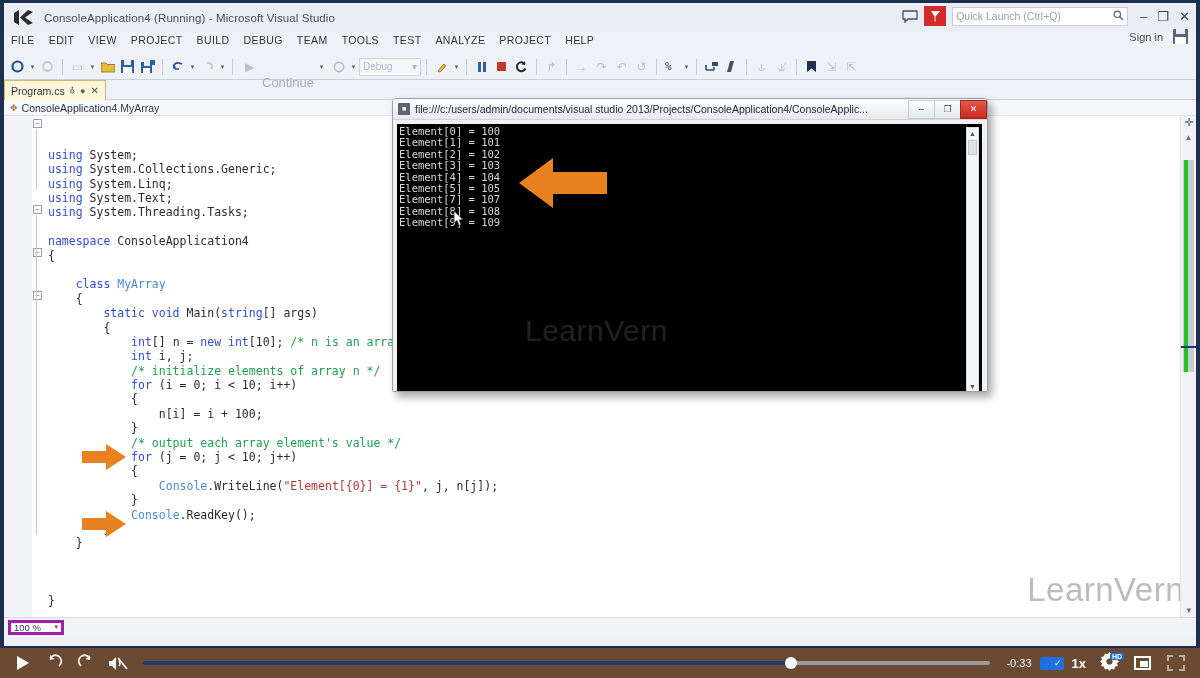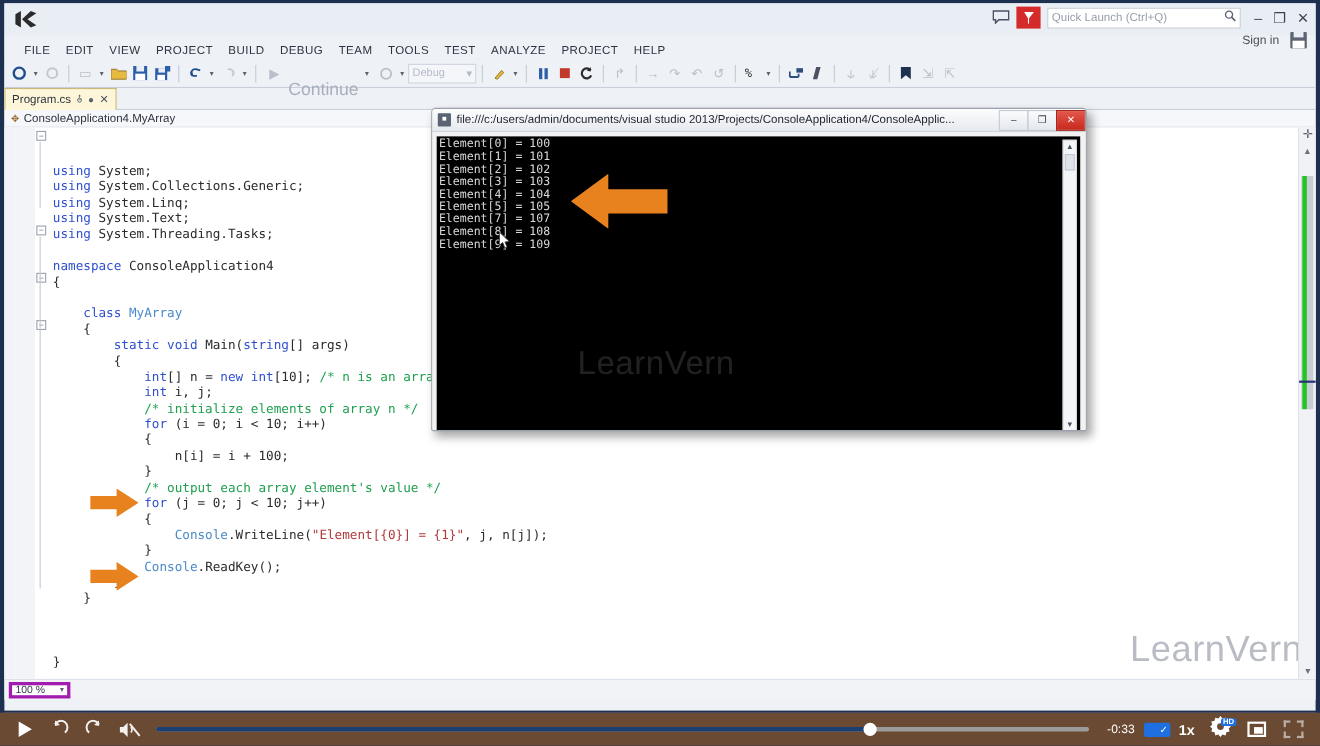--- a/index.html
+++ b/index.html
@@ -60,42 +60,42 @@
   }
   .save-glyph:before {
     content:''; position:absolute; left:3px; top:0; width:9px; height:5px; background:#e9edf4;
   }
   .save-glyph:after {
     content:''; position:absolute; left:2px; bottom:0; width:11px; height:7px; background:#fff;
   }
 
   
   .menubar {
-    height: 22px; display: flex; align-items: flex-end;
-    padding-left: 11px; background: #eef1f6;
+    height: 22px; display: flex; align-items: flex-start;
+    padding-left: 0; background: #eef1f6;
   }
   .menubar .mi {
     font-size: 10.5px; color: #2d3340; letter-spacing: .4px;
     padding: 2px 7px; white-space: nowrap;
   }
 
   
   .toolbar {
     height: 26px; background: #eef1f6; border-bottom: 1px solid #c9d0dc;
     display: flex; align-items: center; padding-left: 4px; gap: 1px;
   }
   .tbsep { width: 1px; height: 16px; background: #c4cbd7; margin: 0 4px; }
   .tbi {
     width: 19px; height: 20px; display: flex; align-items: center; justify-content: center;
     font-size: 12px; color: #32527e;
   }
   .tbi.dim { color: #b9c0cc; }
   .tbarrow { width: 9px; font-size: 7px; color: #5a6170; text-align:center; }
   .tb-continue { display: flex; align-items: center; gap: 3px; padding: 0 2px; }
-  .tb-continue .lbl { font-size: 16px; color: #a8afbb; margin-top: 31px; }
+  .tb-continue .lbl { font-size: 13px; color: #a8afbb; margin-top: 31px; }
   .tb-combo {
     width: 62px; height: 18px; border: 1px solid #cfd5df; background: #f4f6fa;
     font-size: 10px; color: #b4bbc6; display:flex; align-items:center;
     padding: 0 3px; justify-content: space-between;
   }
   .sq { width: 9px; height: 9px; }
   .sq.red  { background: #c0392b; }
   .pause { display:flex; gap:2px; }
   .pause i { display:block; width:3px; height:10px; background:#2c5fa8; }
 
@@ -324,20 +324,21 @@
 <div id="app">
 
   <div class="vs-window">
 
     <div class="titlebar">
       <span class="vs-logo">
         <svg width="24" height="19" viewBox="0 0 24 19">
           <path d="M2 5 L7 2 L7 17 L2 14 Z M8 9.5 L16 2 L21 4 L13 9.5 L21 15 L16 17 Z" fill="#2b2b2b"></path>
         </svg>
       </span>
+      <span class="title-text">ConsoleApplication4 (Running) - Microsoft Visual Studio</span>
 
       <div class="title-right">
         <span class="feedback-icon">
           <svg width="16" height="13" viewBox="0 0 16 13">
             <path d="M1 1 H15 V9 H6 L3 12 V9 H1 Z" fill="none" stroke="#4a5160" stroke-width="1.3"></path>
           </svg>
         </span>
         <span class="notify-icon">
           <svg width="12" height="13" viewBox="0 0 12 13">
             <path d="M2 1 H11 L6.5 6.5 V12 L5.5 11 V6.5 Z" fill="#ffffff"></path>

